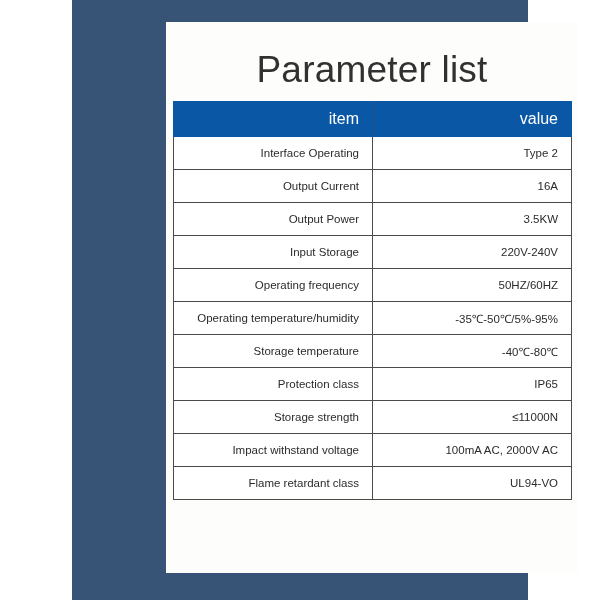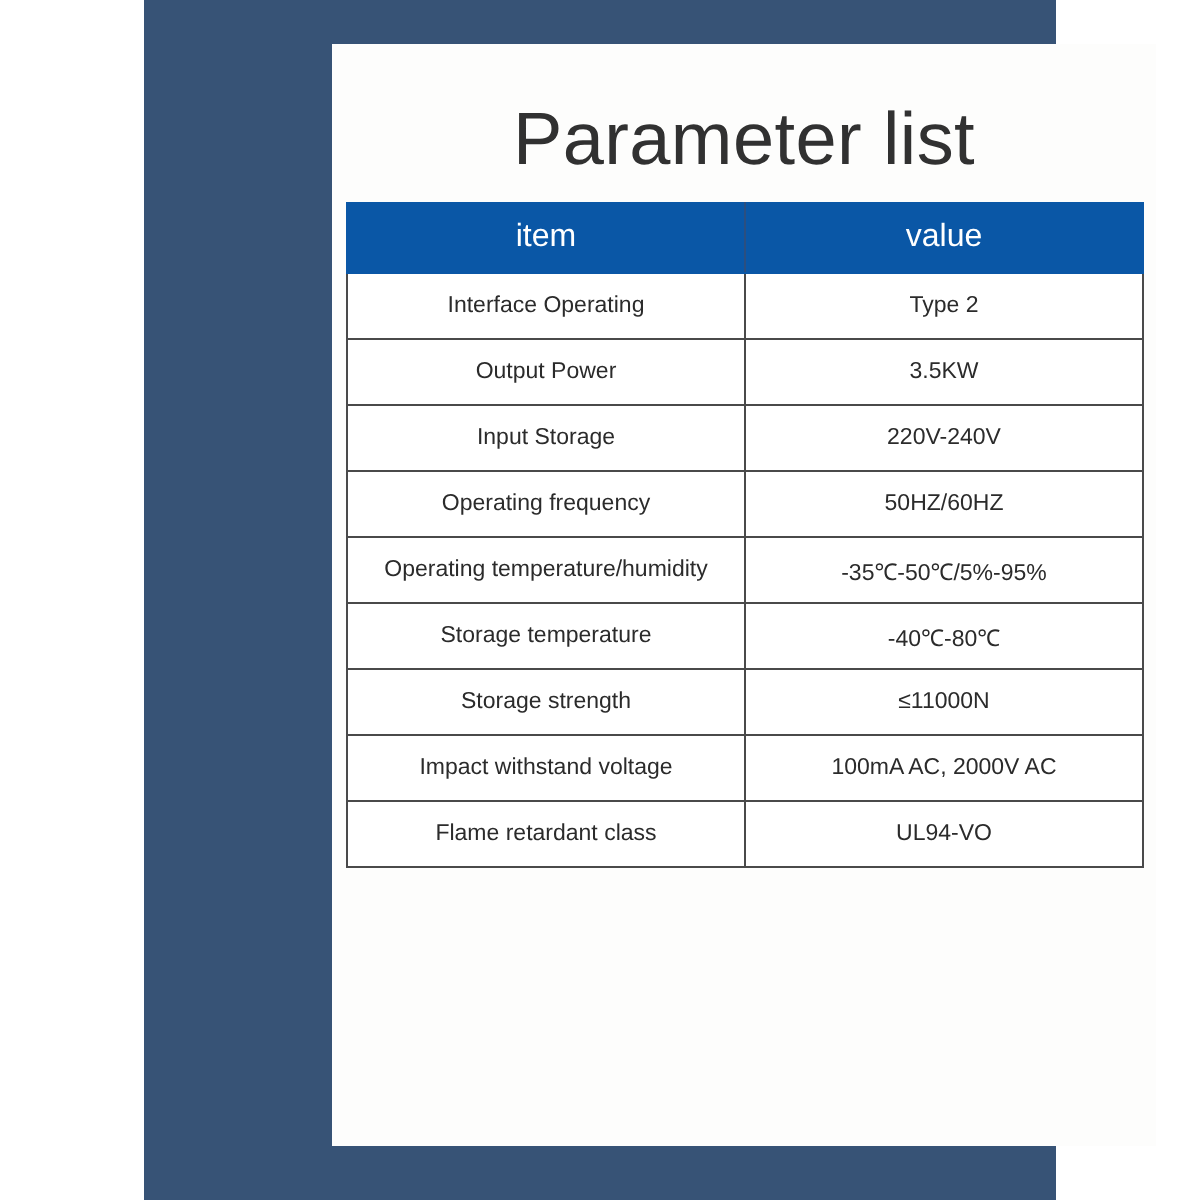--- a/index.html
+++ b/index.html
@@ -67,26 +67,26 @@
     border-collapse: collapse;
     table-layout: fixed;
   }
   #param-table col.col-item { width: 199px; }
   #param-table col.col-value { width: 199px; }
 
   #param-table th,
   #param-table td {
     border: 1px solid #4a4a4a;
     height: 33px;
-    text-align: center;
+    text-align: right;
     vertical-align: middle;
     font-size: 11.5px;
     color: #2b2b2b;
     font-weight: 400;
-    padding: 0 3px;
+    padding: 0 13px;
     box-sizing: border-box;
     background: #ffffff;
     white-space: nowrap;
     overflow: hidden;
   }
 
   #param-table thead th {
     background: #0a57a6;
     color: #ffffff;
     font-size: 16px;
@@ -120,38 +120,46 @@
             <th class="th-item">item</th>
             <th class="th-value">value</th>
           </tr>
         </thead>
         <tbody id="param-table-body">
         <tr>
               <td class="cell-item">Interface Operating</td>
               <td class="cell-value">Type 2</td>
             </tr>
             <tr>
+              <td class="cell-item">Output Current</td>
+              <td class="cell-value">16A</td>
+            </tr>
+            <tr>
               <td class="cell-item">Output Power</td>
               <td class="cell-value">3.5KW</td>
             </tr>
             <tr>
               <td class="cell-item">Input Storage</td>
               <td class="cell-value">220V-240V</td>
             </tr>
             <tr>
               <td class="cell-item">Operating frequency</td>
               <td class="cell-value">50HZ/60HZ</td>
             </tr>
             <tr>
               <td class="cell-item">Operating temperature/humidity</td>
               <td class="cell-value">-35℃-50℃/5%-95%</td>
             </tr>
             <tr>
               <td class="cell-item">Storage temperature</td>
               <td class="cell-value">-40℃-80℃</td>
+            </tr>
+            <tr>
+              <td class="cell-item">Protection class</td>
+              <td class="cell-value">IP65</td>
             </tr>
             <tr>
               <td class="cell-item">Storage strength</td>
               <td class="cell-value">≤11000N</td>
             </tr>
             <tr>
               <td class="cell-item">Impact withstand voltage</td>
               <td class="cell-value">100mA AC, 2000V AC</td>
             </tr>
             <tr>

